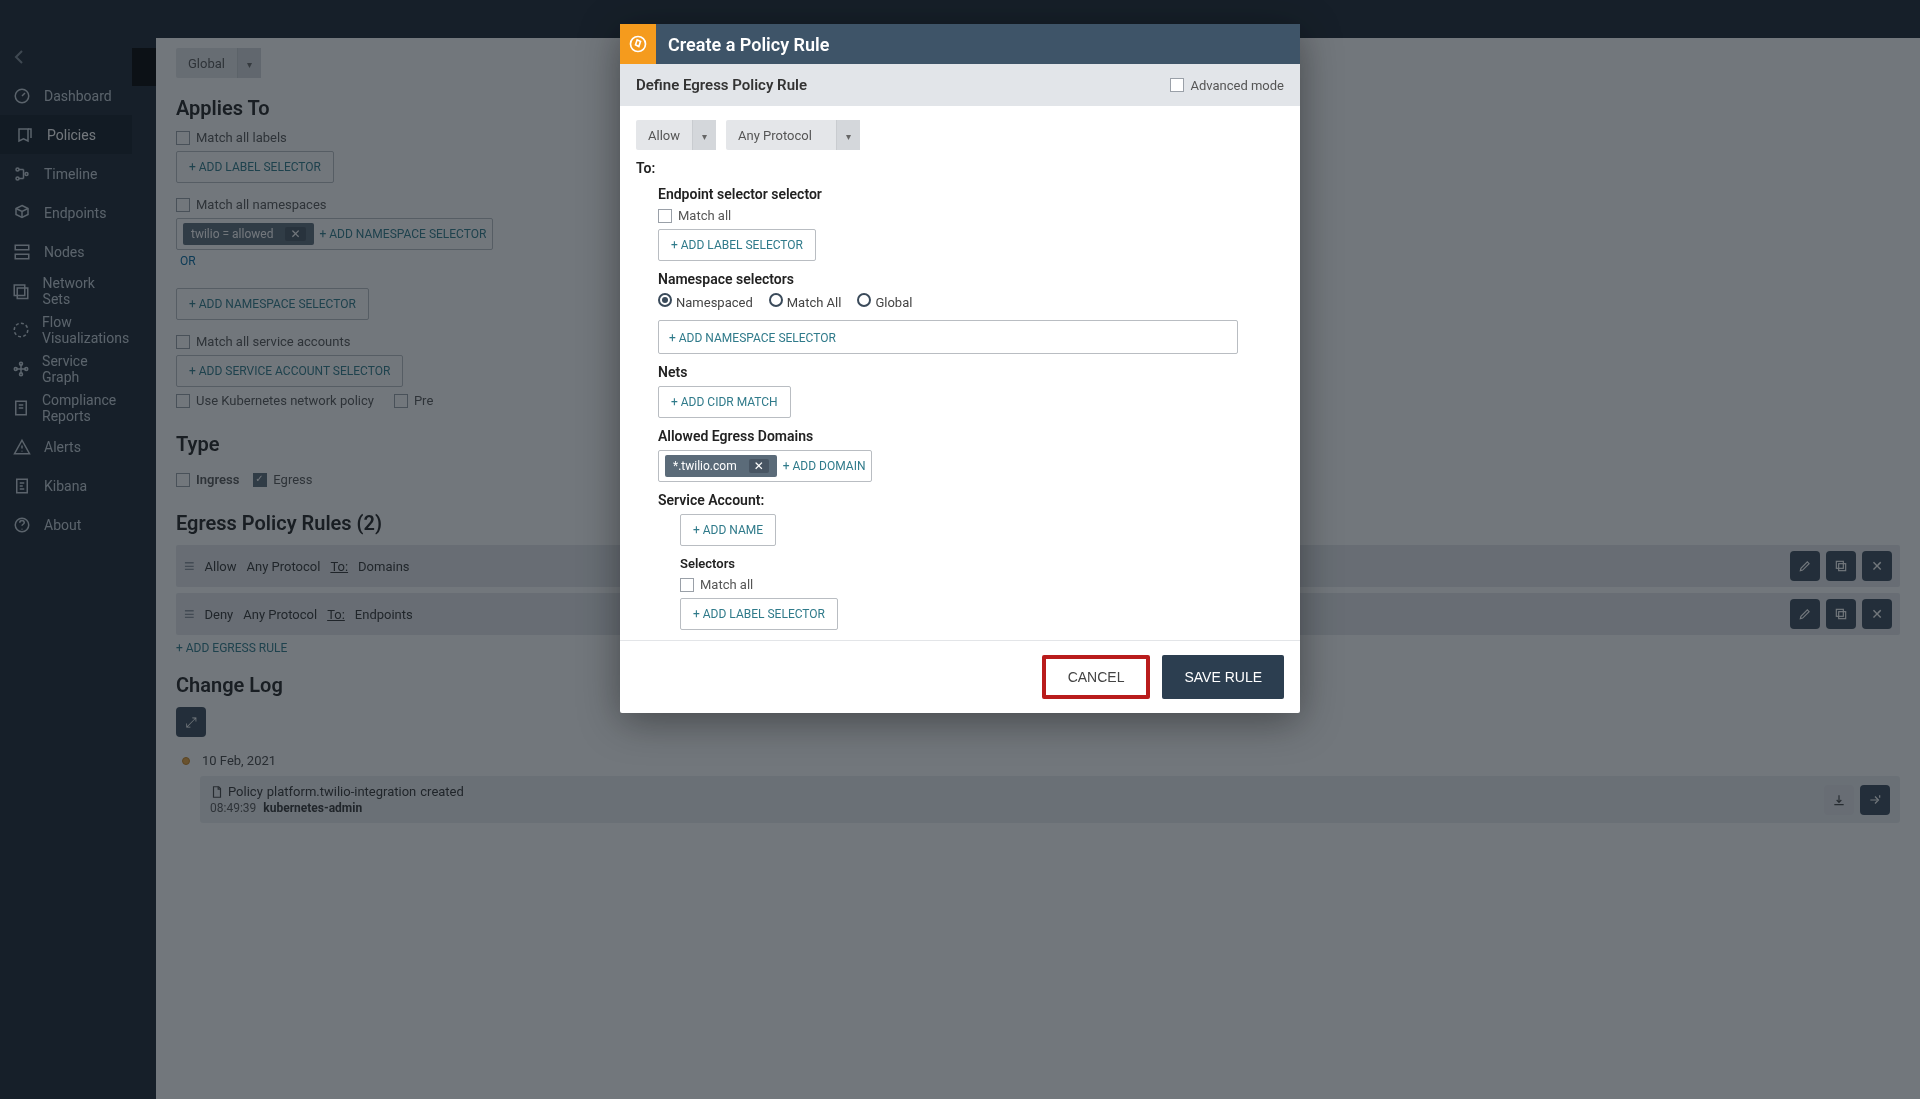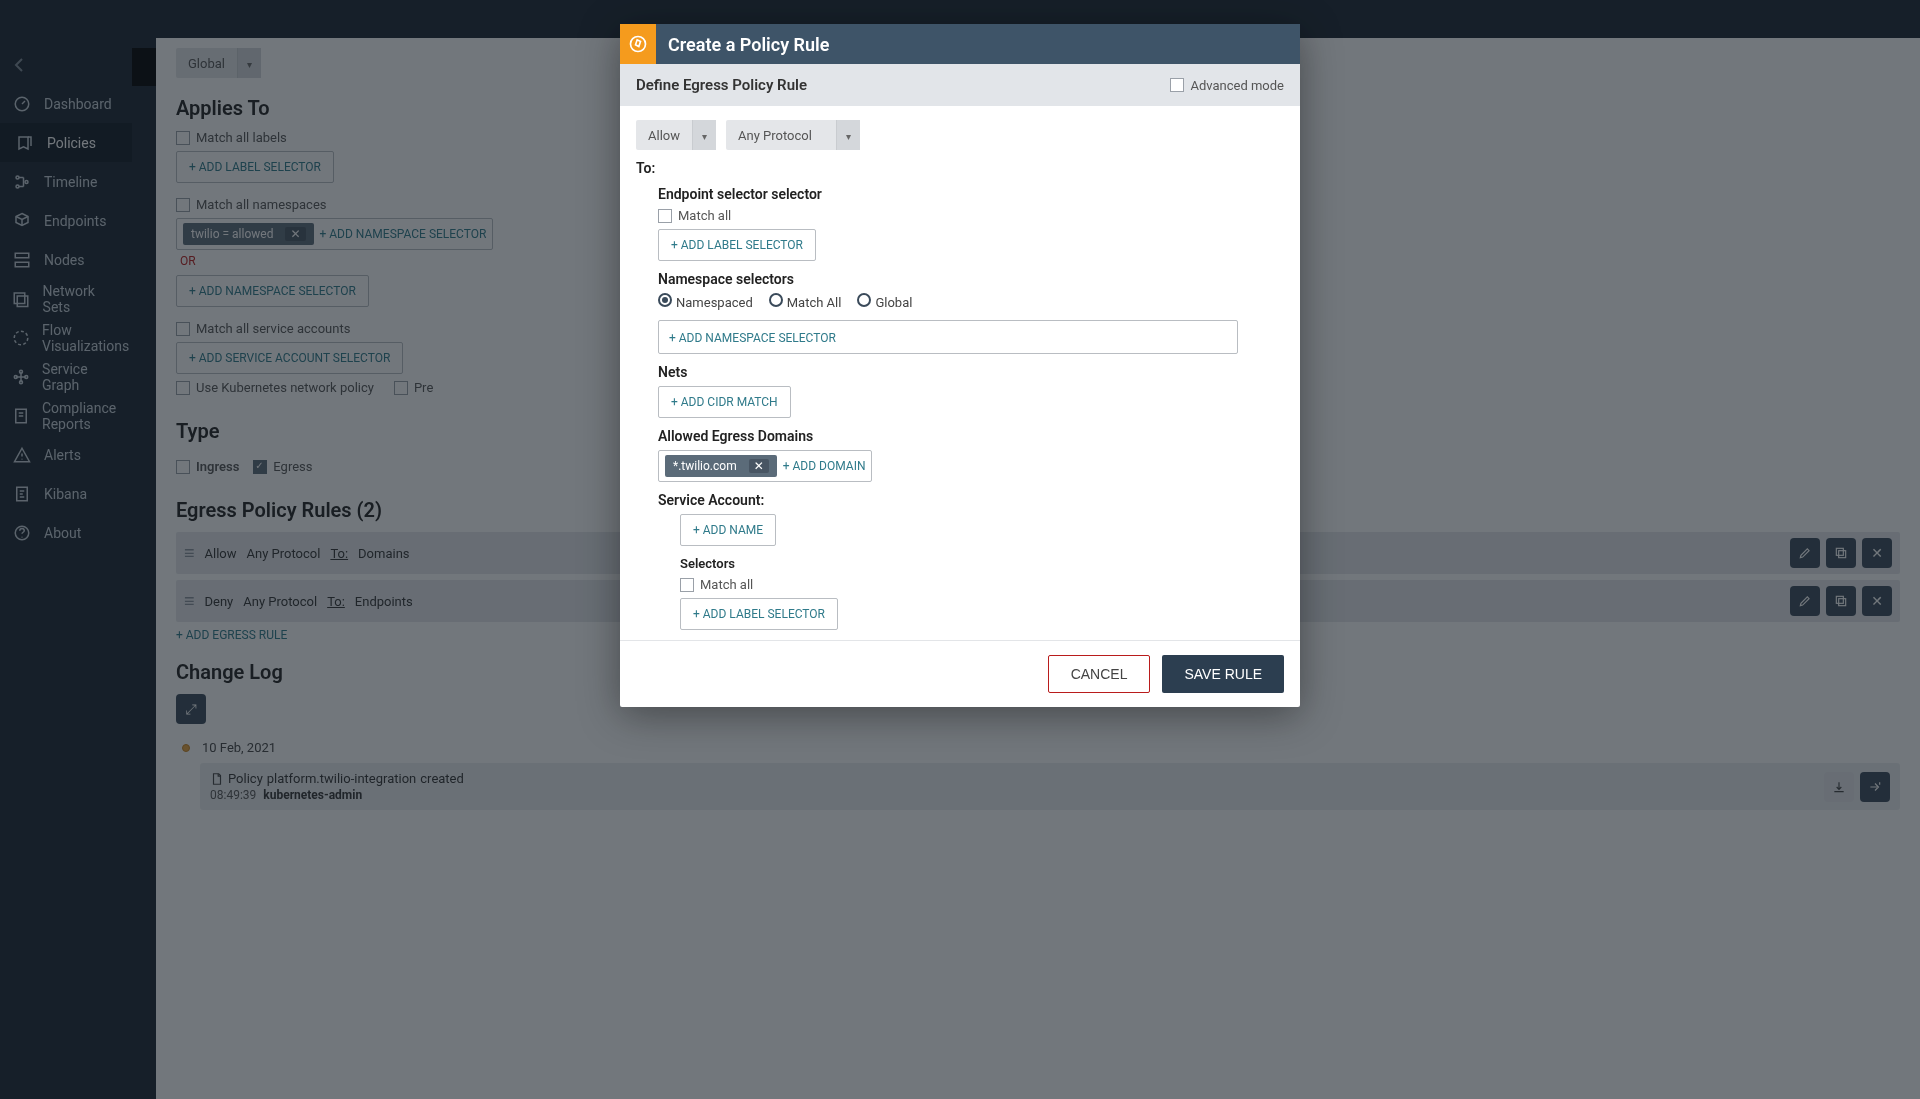--- a/index.html
+++ b/index.html
@@ -35,21 +35,20 @@
 .topbar-right .ticon { width:22px; height:22px; border:2px solid #e8a33d; border-radius:50%; display:flex; align-items:center; justify-content:center; color:#e8a33d; font-size:13px; }
 .ticon.history { border-color:#4aa96c; color:#4aa96c; border-radius:4px; border:none; font-size:20px;}
 
 
 .sidebar {
   position: fixed;
   top: 38px; left:0; bottom:0;
   width: 132px;
   background: #1a2530;
   color: #c5ced6;
-  margin-top: 8px;
 }
 .sidebar .back { height:38px; display:flex; align-items:center; padding:0 14px; color:#7f8b96; }
 .nav-item {
   height: 39px;
   display:flex; align-items:center; gap:12px;
   padding: 0 12px;
   color:#c5ced6;
   font-size:14px;
   cursor:pointer;
 }
@@ -97,21 +96,21 @@
   border:1px solid #b9bdc2; border-radius:2px;
   padding:4px 6px;
 }
 .chip {
   background:#5b6b79; color:#fff; font-size:12px;
   padding:4px 8px; border-radius:2px;
   display:inline-flex; align-items:center; gap:12px;
 }
 .chip .x { background:#485563; padding:0 5px; border-radius:2px; cursor:pointer; font-size:12px;}
 .link-action { color:#2f7a8a; font-size:12px; }
-.or-sep {font-size:12px; color:#b91c1c; margin:4px 0 7px 4px;}
+.or-sep {font-size:12px; color:#0369a1; margin:4px 0 20px 4px;}
 
 .rule-row {
   background:#e5e7eb;
   height:42px;
   display:flex; align-items:center; gap:10px;
   padding:0 8px; border-radius:2px;
   margin-bottom:6px;
 }
 .grip { color:#8a919b; font-size:18px; }
 .rule-row .sm { font-size:13px; color:#333; }
@@ -169,21 +168,21 @@
 .radio-row { display:flex; gap:16px; align-items:center; font-size:13px; color:#444; margin:4px 0 10px; }
 .radio { width:14px; height:14px; border-radius:50%; border:2px solid #3a4a5a; display:inline-block; margin-right:4px; position:relative; }
 .radio.checked::after { content:""; width:6px; height:6px; background:#3a4a5a; border-radius:50%; position:absolute; left:2px; top:2px; }
 .wide-box { border:1px solid #b9bdc2; border-radius:2px; padding:8px 10px; display:inline-block; min-width:580px; }
 
 .modal-foot {
   border-top:1px solid #e3e5e8;
   padding:14px 16px;
   display:flex; justify-content:flex-end; gap:12px;
 }
-.btn-cancel { background:#fff; border:1px solid #b91c1c; color:#444; padding:10px 22px; font-size:14px; border-radius:2px; cursor:pointer; }
+.btn-cancel { background:#fff; border:4px solid #b91c1c; color:#444; padding:10px 22px; font-size:14px; border-radius:2px; cursor:pointer; }
 .btn-primary { background:#2c3e50; color:#fff; border:none; padding:10px 22px; font-size:14px; border-radius:2px; cursor:pointer; }
 
 .expand-sq {
   width:30px;height:30px;background:#3a4a5a;border-radius:4px;
   display:flex;align-items:center;justify-content:center;color:#fff;
 }
 </style>
 </head>
 <body>
 

